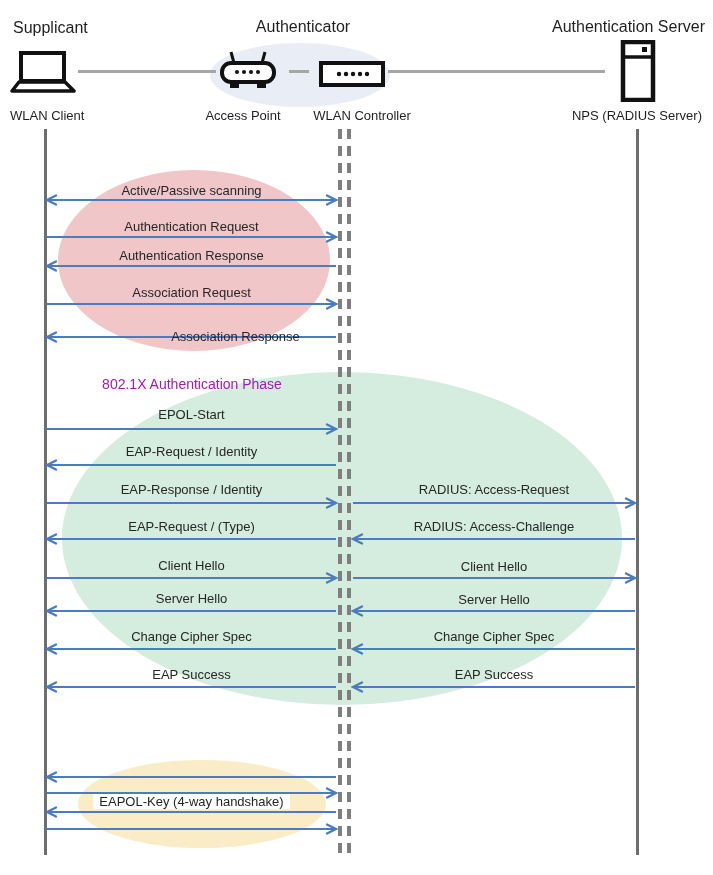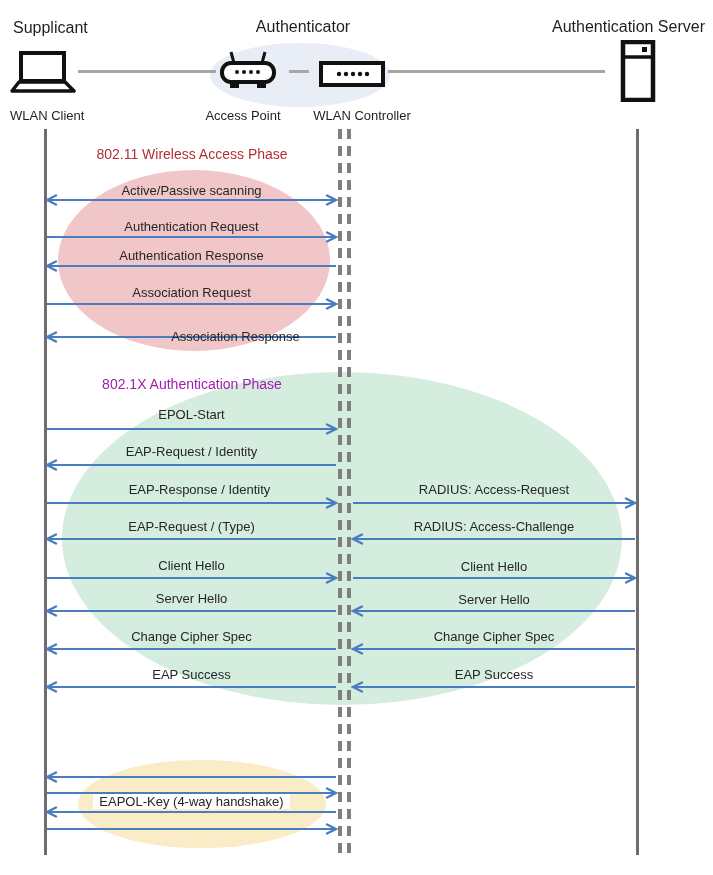--- a/index.html
+++ b/index.html
@@ -62,27 +62,27 @@
   </svg>
   <svg class="abs icon" style="left:620px;top:40px;" width="36" height="62" viewBox="0 0 36 62">
     <rect x="3" y="2" width="30" height="58" fill="#fff" stroke="#111" stroke-width="4.5"></rect>
     <line x1="3" y1="17" x2="33" y2="17" stroke="#111" stroke-width="3.5"></line>
     <rect x="22" y="7" width="5" height="5" fill="#111"></rect>
   </svg>
 
   <div class="abs dev" style="left:10px;top:108px;">WLAN Client</div>
   <div class="abs dev ctr" style="left:200px;top:108px;width:86px;">Access Point</div>
   <div class="abs dev ctr" style="left:308px;top:108px;width:108px;">WLAN Controller</div>
+  <div class="abs dev rt" style="left:536px;top:108px;width:166px;">NPS (RADIUS Server)</div>
 
   <div class="abs lifeline" style="left: 44px; background-color: rgb(110, 110, 110);"></div>
   <div class="abs dashed" style="left: 338px; background: repeating-linear-gradient(rgb(127, 127, 127) 0px, rgb(127, 127, 127) 10px, transparent 10px, transparent 17px);"></div>
   <div class="abs dashed" style="left: 347px; background: repeating-linear-gradient(rgb(127, 127, 127) 0px, rgb(127, 127, 127) 10px, transparent 10px, transparent 17px);"></div>
   <div class="abs lifeline" style="left: 636px; background-color: rgb(110, 110, 110);"></div>
 
-  <div class="abs phase-title" style="left: 48px; top: 145px; width: 288px; color: rgb(176, 49, 52);">802.11 Wireless Access Phase</div>
   <div class="abs phase-title" style="left: 48px; top: 375px; width: 288px; color: #a21caf;">802.1X Authentication Phase</div>
 
   <svg id="arrow-layer" width="713" height="875" viewBox="0 0 713 875">
       <defs>
         <marker id="chev" markerWidth="14" markerHeight="14" refX="11" refY="6" orient="auto-start-reverse" markerUnits="userSpaceOnUse">
           <path d="M2,1.5 L11,6 L2,10.5" fill="none" stroke="#4A7CC0" stroke-width="2.3" stroke-linecap="round"></path>
         </marker>
       </defs>
       <line x1="47" y1="200" x2="336" y2="200" stroke="#4A7CC0" stroke-width="2" marker-end="url(#chev)" marker-start="url(#chev)"></line>
       <line x1="47" y1="237" x2="336" y2="237" stroke="#4A7CC0" stroke-width="2" marker-end="url(#chev)"></line>
@@ -110,21 +110,21 @@
     </svg>
 
   <div id="labels-layer">
       <div class="abs msg-label" style="left: 47px; width: 289px; top: 182px;"><span>Active/Passive scanning</span></div>
       <div class="abs msg-label" style="left: 47px; width: 289px; top: 218px;"><span>Authentication Request</span></div>
       <div class="abs msg-label" style="left: 47px; width: 289px; top: 247px;"><span>Authentication Response</span></div>
       <div class="abs msg-label" style="left: 47px; width: 289px; top: 284px;"><span>Association Request</span></div>
       <div class="abs msg-label" style="left: 47px; width: 289px; top: 328px; padding-left: 44px;"><span>Association Response</span></div>
       <div class="abs msg-label" style="left: 47px; width: 289px; top: 406px;"><span>EPOL-Start</span></div>
       <div class="abs msg-label" style="left: 47px; width: 289px; top: 443px;"><span>EAP-Request / Identity</span></div>
-      <div class="abs msg-label" style="left: 47px; width: 289px; top: 481px; padding-left: 8px;"><span>EAP-Response / Identity</span></div>
+      <div class="abs msg-label" style="left: 47px; width: 289px; top: 481px;"><span>EAP-Response / Identity</span></div>
       <div class="abs msg-label" style="left: 353px; width: 282px; top: 481px;"><span>RADIUS: Access-Request</span></div>
       <div class="abs msg-label" style="left: 47px; width: 289px; top: 518px;"><span>EAP-Request / (Type)</span></div>
       <div class="abs msg-label" style="left: 353px; width: 282px; top: 518px;"><span>RADIUS: Access-Challenge</span></div>
       <div class="abs msg-label" style="left: 47px; width: 289px; top: 557px;"><span>Client Hello</span></div>
       <div class="abs msg-label" style="left: 353px; width: 282px; top: 558px;"><span>Client Hello</span></div>
       <div class="abs msg-label" style="left: 47px; width: 289px; top: 590px;"><span>Server Hello</span></div>
       <div class="abs msg-label" style="left: 353px; width: 282px; top: 591px;"><span>Server Hello</span></div>
       <div class="abs msg-label" style="left: 47px; width: 289px; top: 628px;"><span>Change Cipher Spec</span></div>
       <div class="abs msg-label" style="left: 353px; width: 282px; top: 628px;"><span>Change Cipher Spec</span></div>
       <div class="abs msg-label" style="left: 47px; width: 289px; top: 666px;"><span>EAP Success</span></div>

